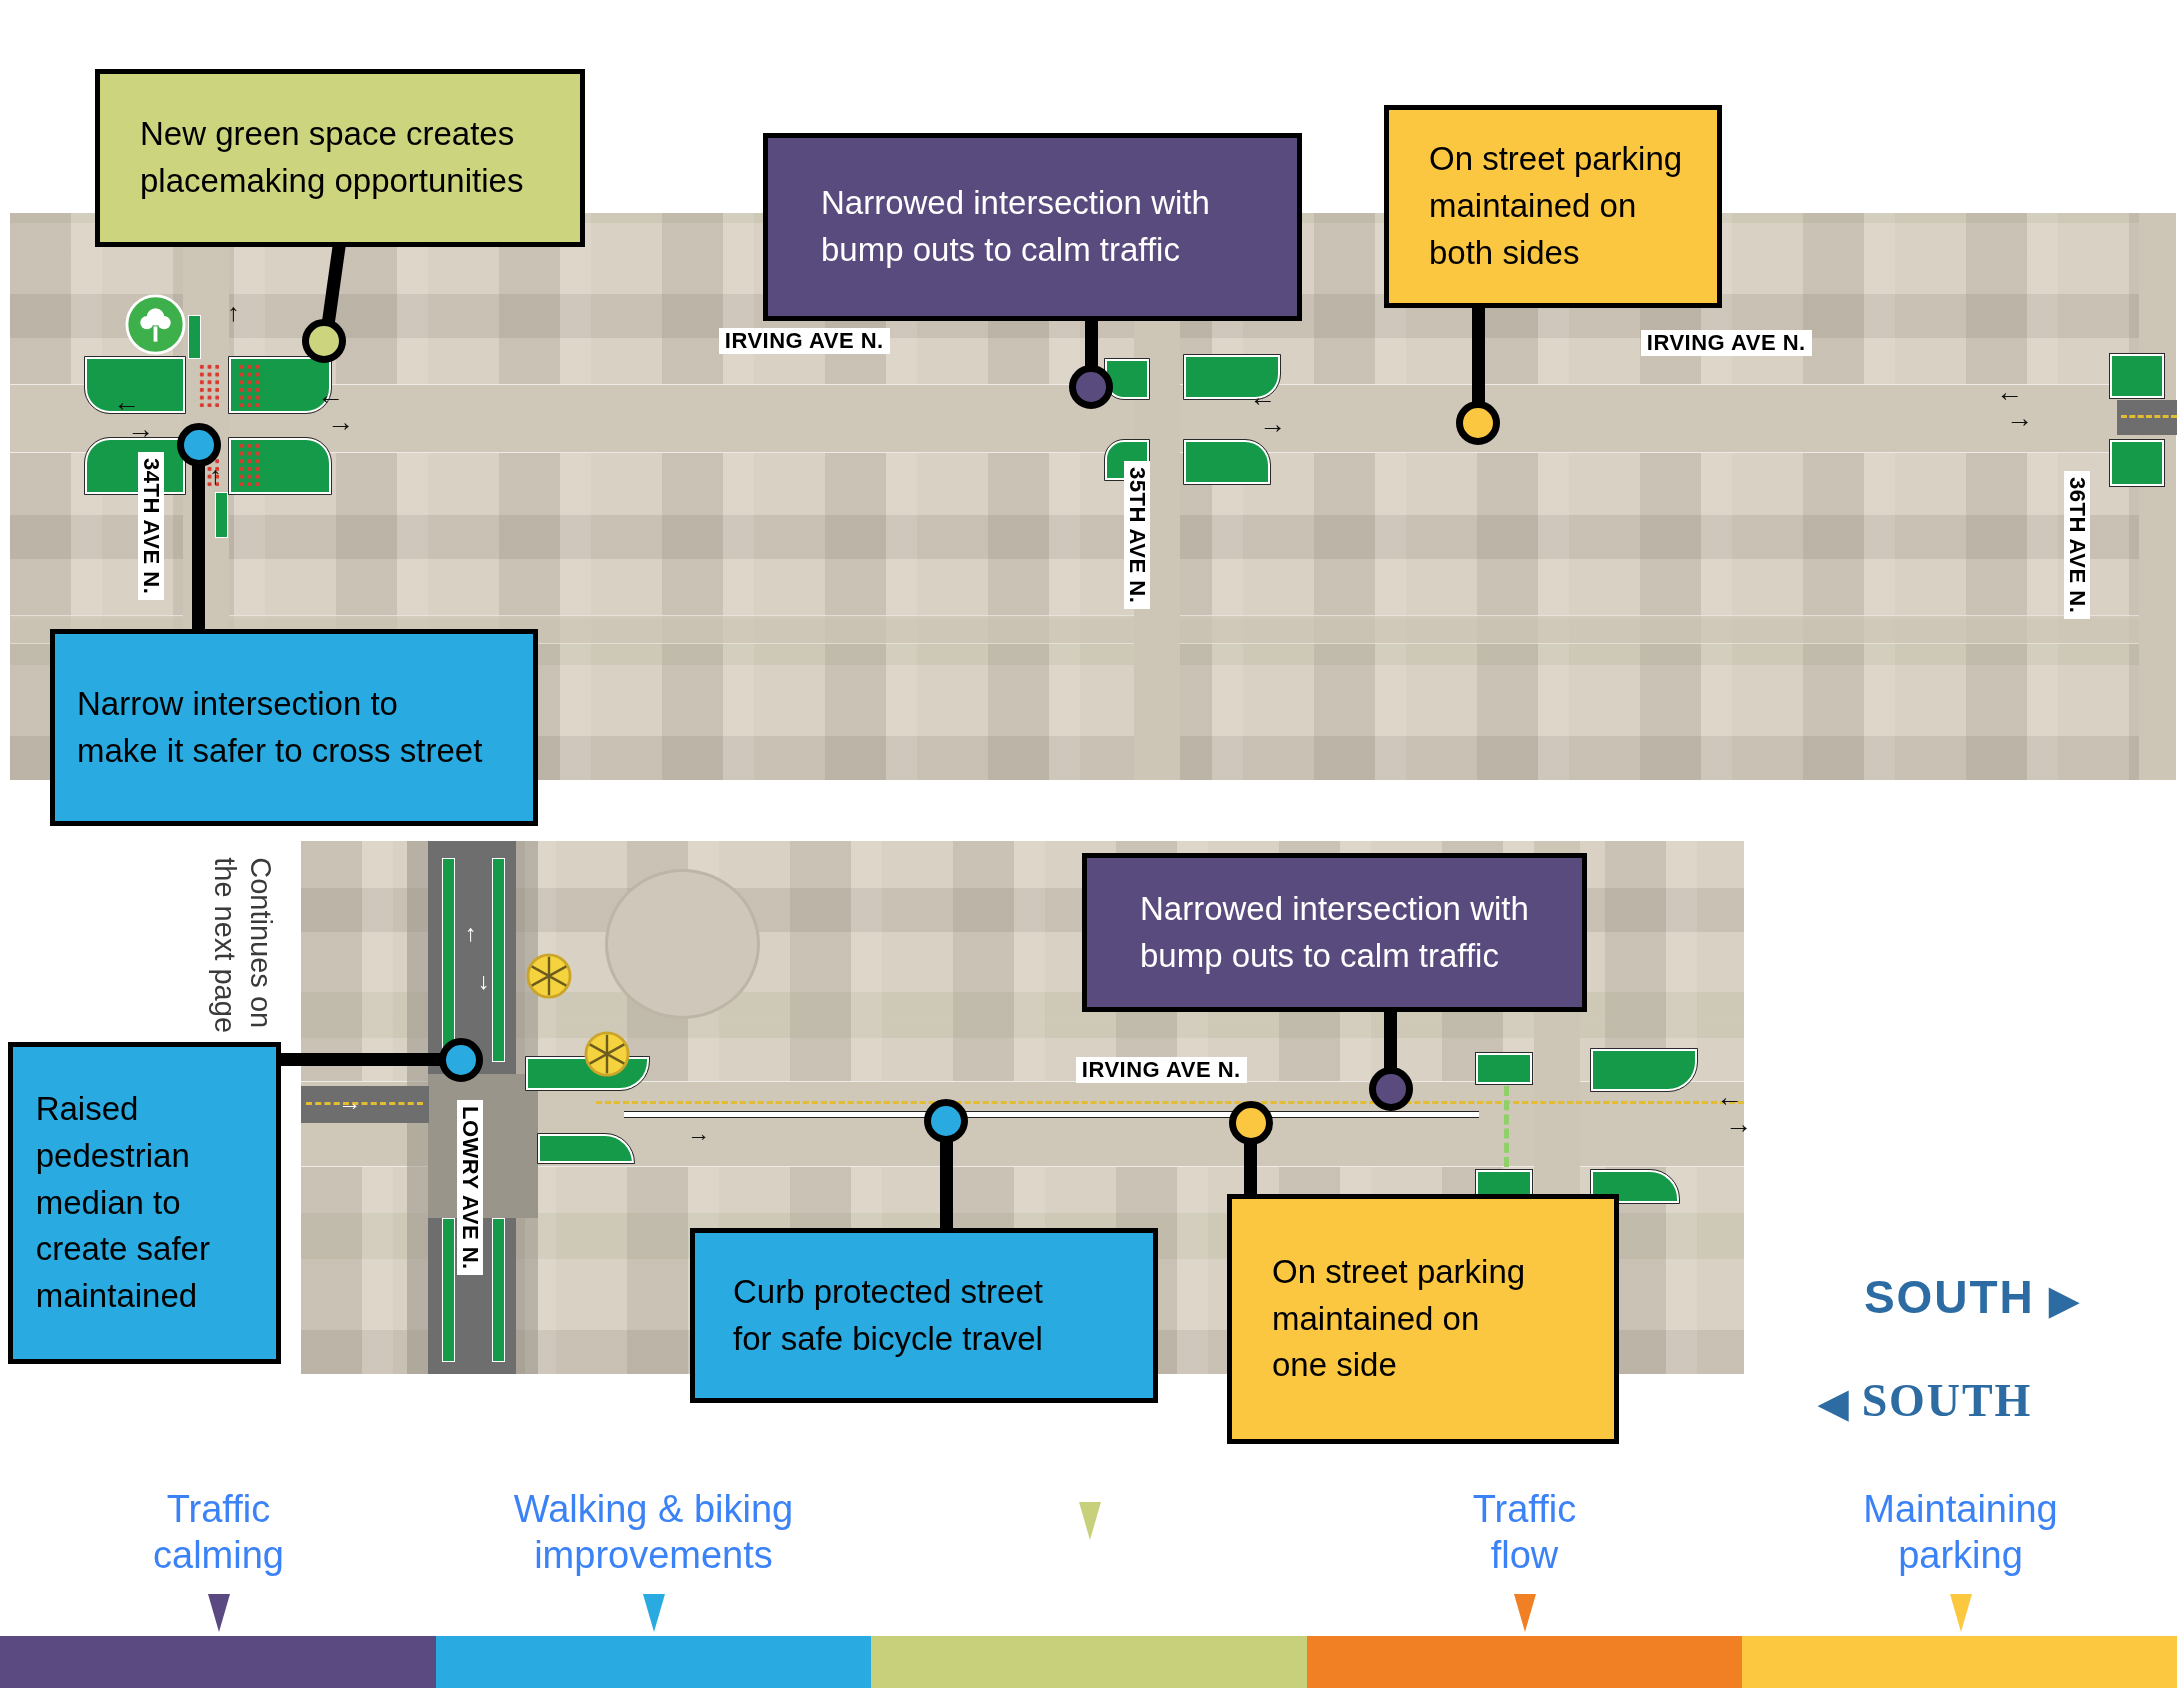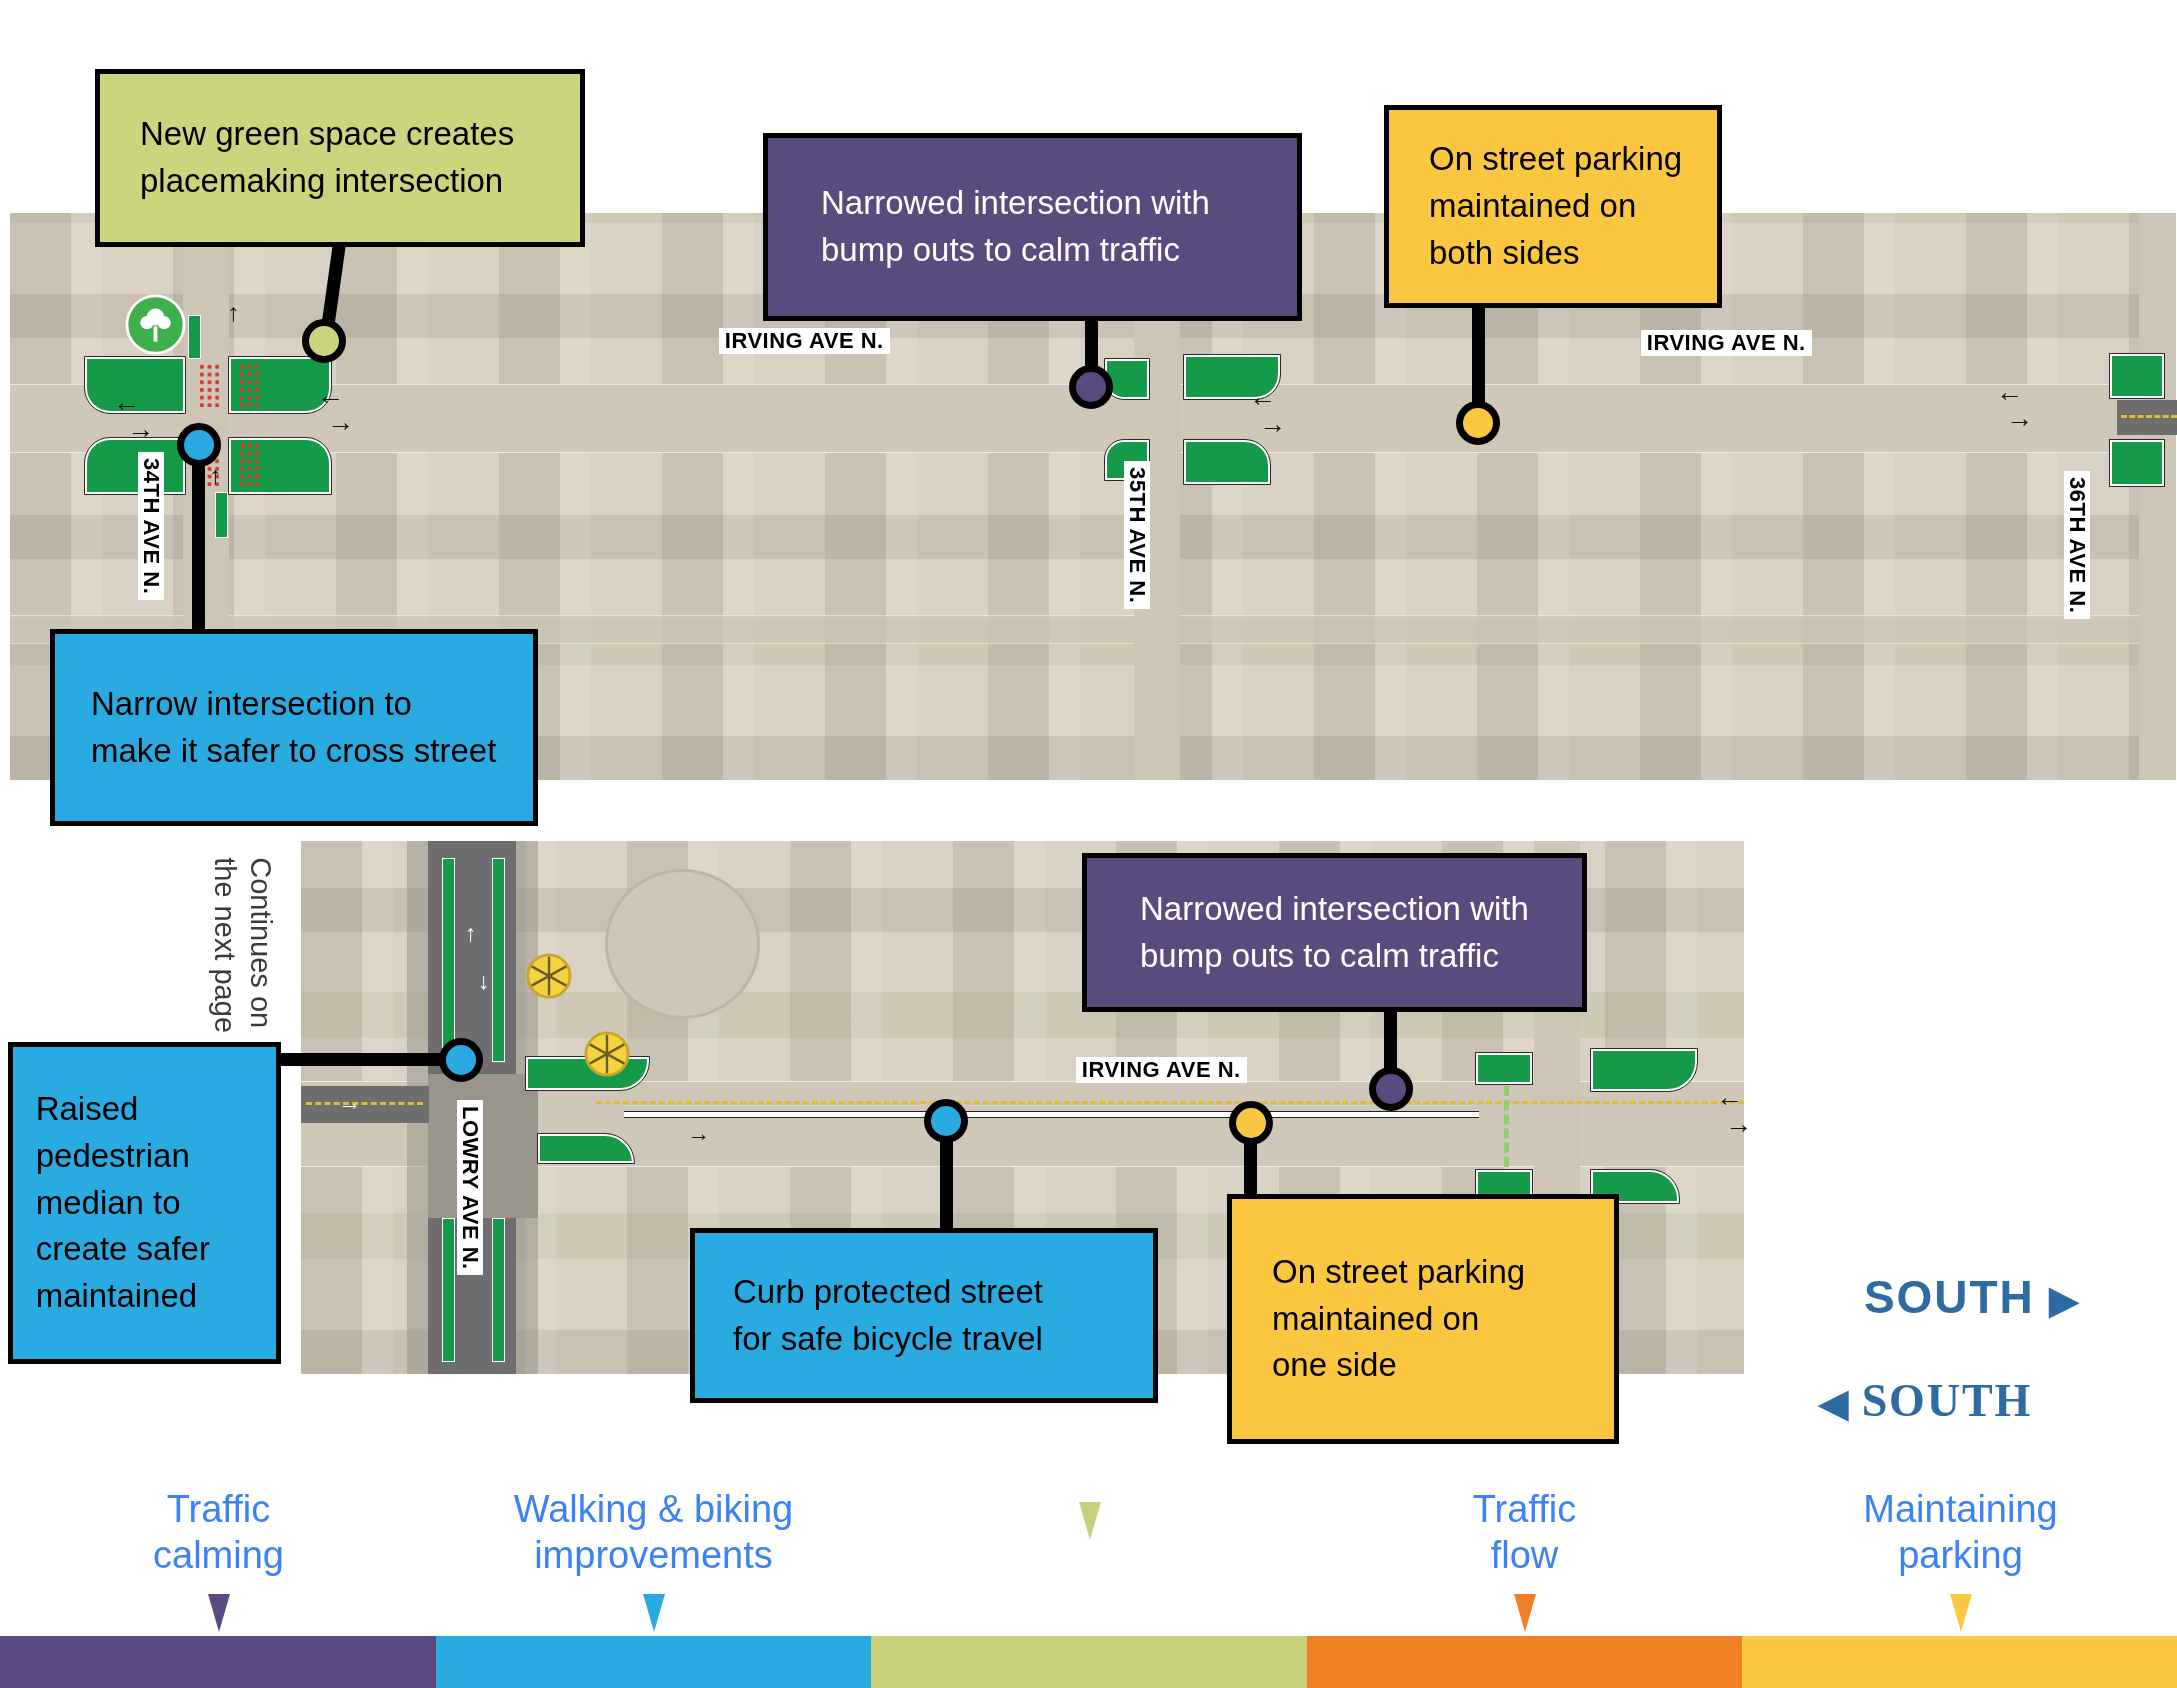--- a/index.html
+++ b/index.html
@@ -187,35 +187,35 @@
   <div class="dot d-blue" style="left:177px;top:423px;"></div>
   <div class="dot d-purple" style="left:1069px;top:365px;"></div>
   <div class="dot d-yellow" style="left:1456px;top:401px;"></div>
   <div class="dot d-blue" style="left:439px;top:1038px;"></div>
   <div class="dot d-blue" style="left:924px;top:1099px;"></div>
   <div class="dot d-yellow" style="left:1229px;top:1101px;"></div>
   <div class="dot d-purple" style="left:1369px;top:1067px;"></div>
 
   <div class="co green-box" style="left:95px;top:69px;width:490px;height:178px;padding-left:40px;">
     <div class="co-text">New green space creates
-placemaking intersection</div>
+placemaking opportunities</div>
   </div>
 
   <div class="co purple-box" style="left:763px;top:133px;width:539px;height:188px;padding-left:53px;">
     <div class="co-text">Narrowed intersection with
 bump outs to calm traffic</div>
   </div>
 
   <div class="co yellow-box" style="left:1384px;top:105px;width:338px;height:203px;padding-left:40px;">
     <div class="co-text">On street parking
 maintained on
 both sides</div>
   </div>
 
-  <div class="co blue-box" style="left:50px;top:629px;width:488px;height:197px;padding-left:36px;">
+  <div class="co blue-box" style="left:50px;top:629px;width:488px;height:197px;padding-left:22px;">
     <div class="co-text">Narrow intersection to
 make it safer to cross street</div>
   </div>
 
   <div class="co blue-box" style="left:7.7px;top:1042px;width:273px;height:322px;padding-left:23px;">
     <div class="co-text">Raised
 pedestrian
 median to
 create safer
 maintained</div>

